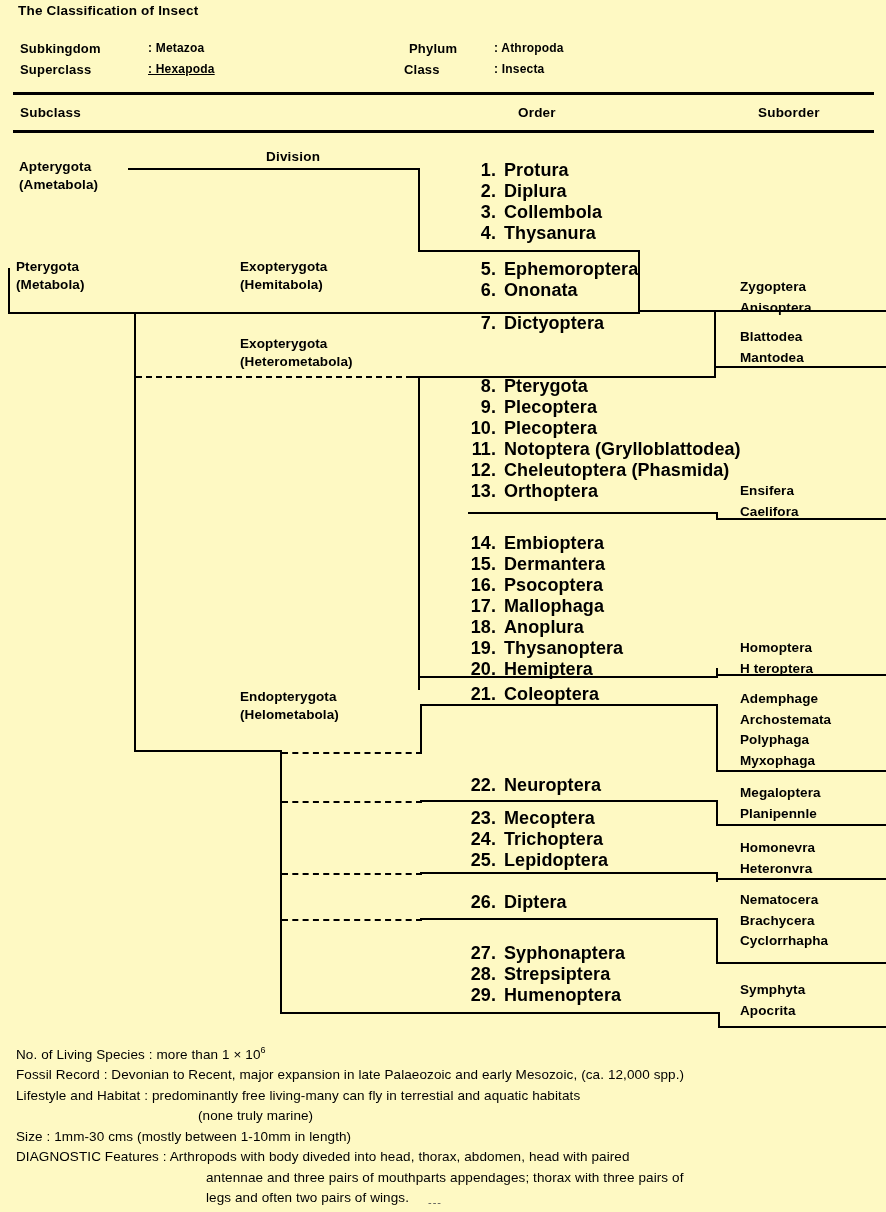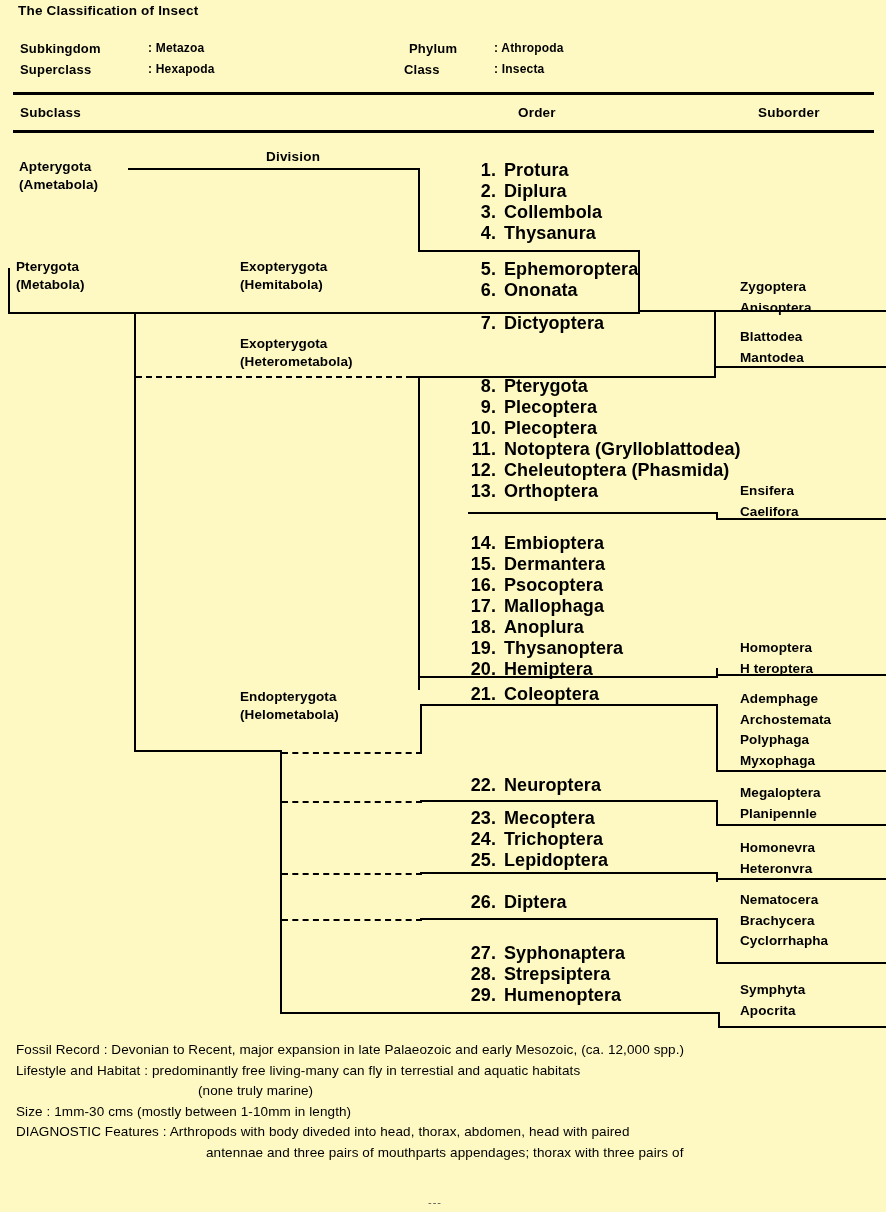--- a/index.html
+++ b/index.html
@@ -34,21 +34,21 @@
     letter-spacing: 0.2px;
   }
   .meta-value {
     font-size: 12px;
     font-weight: bold;
     letter-spacing: 0.2px;
   }
   #meta-sub-label   { left: 20px;  top: 41px; }
   #meta-sub-value   { left: 148px; top: 41px; }
   #meta-super-label { left: 20px;  top: 62px; }
-  #meta-super-value { left: 148px; top: 62px; }
+  #meta-super-value { left: 148px; top: 62px; text-decoration: underline; }
   #meta-phy-label   { left: 389px; top: 41px; margin-left: 20px; }
   #meta-phy-value   { left: 494px; top: 41px; }
   #meta-cls-label   { left: 404px; top: 62px; }
   #meta-cls-value   { left: 494px; top: 62px; }
 
   #rule-top {
     left: 13px; top: 92px;
     width: 861px; height: 3px;
     background: #000;
   }
@@ -308,23 +308,25 @@
 
   <div class="abs dline" style="left:282px; top:919px; width:140px"></div>
   <div class="abs hline" style="left:420px; top:918px; width:298px"></div>
   <div class="abs vline" style="left:716px; top:918px; height:46px"></div>
   <div class="abs hline" style="left:716px; top:962px; width:170px"></div>
 
   <div class="abs vline" style="left:718px; top:1012px; height:16px"></div>
   <div class="abs hline" style="left:718px; top:1026px; width:168px"></div>
 
   <div class="abs" id="notes">
+    <div class="note-line"><span>No. of Living Species : more than 1  ×  10</span><sup>6</sup></div>
     <div class="note-line">Fossil Record : Devonian to Recent, major expansion in late Palaeozoic and early Mesozoic, (ca. 12,000 spp.)</div>
     <div class="note-line">Lifestyle and Habitat : predominantly free living-many can fly in terrestial and aquatic habitats</div>
     <div class="note-line note-indent-1">(none truly marine)</div>
     <div class="note-line">Size : 1mm-30 cms (mostly between 1-10mm in length)</div>
     <div class="note-line">DIAGNOSTIC Features : Arthropods with body diveded into head, thorax, abdomen, head with paired</div>
     <div class="note-line note-indent-2">antennae and three pairs of mouthparts appendages; thorax with three pairs of</div>
+    <div class="note-line note-indent-2">legs and often two pairs of wings.</div>
   </div>
 
   <div class="abs" id="page-marker">---</div>
 
 </div>
 
 </body></html>

